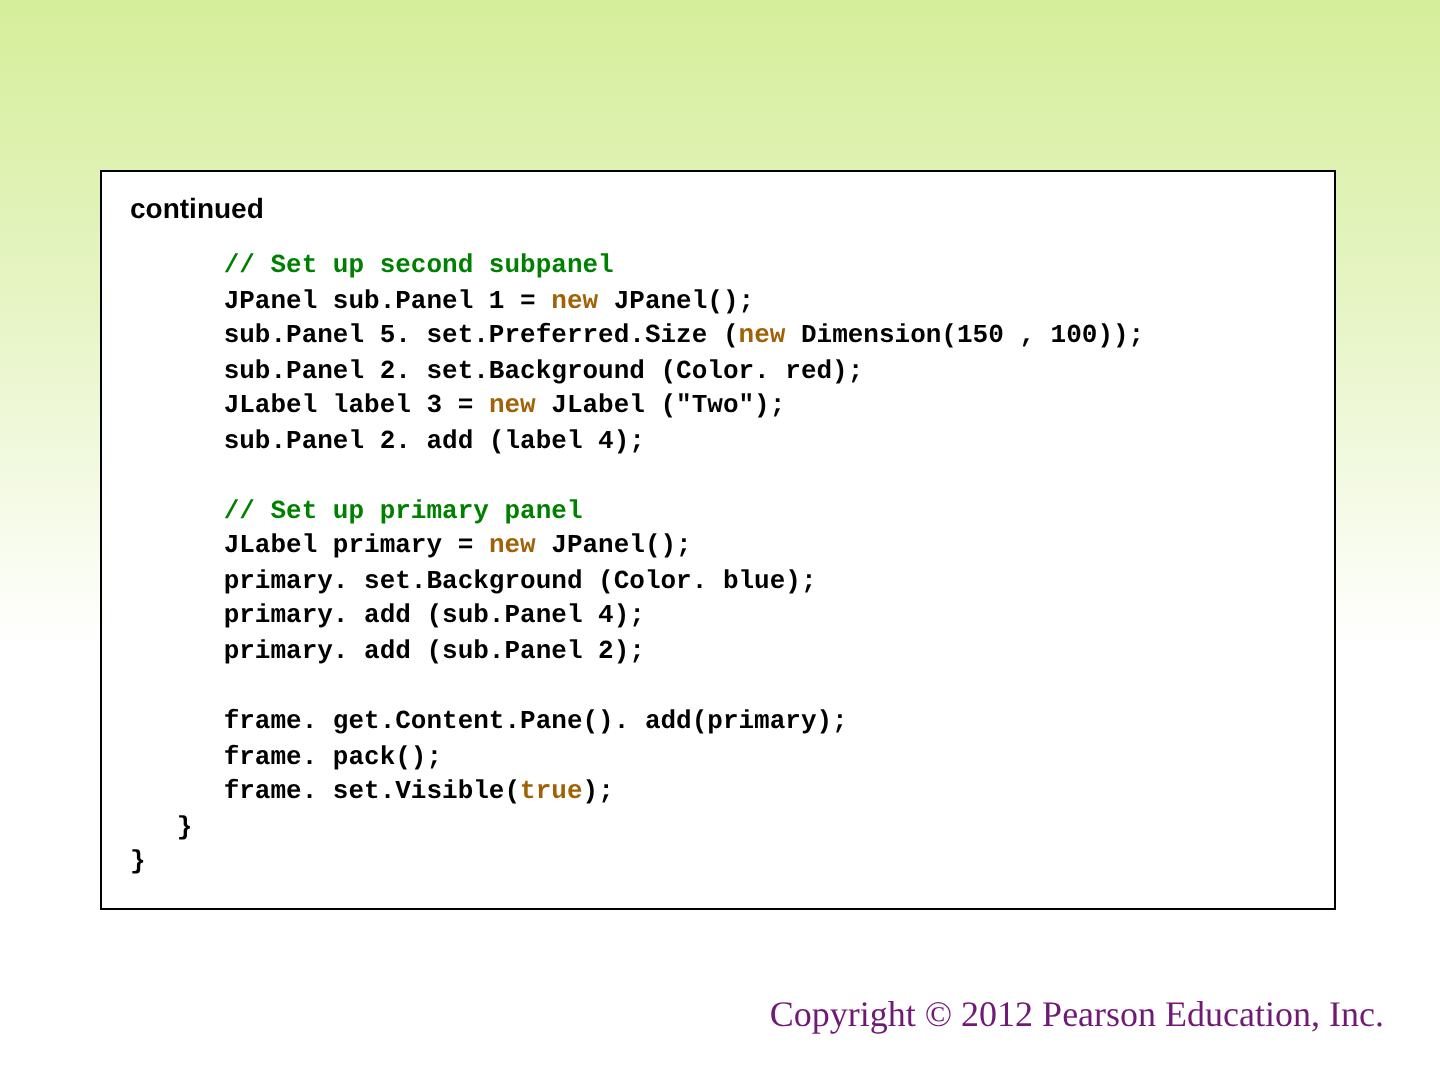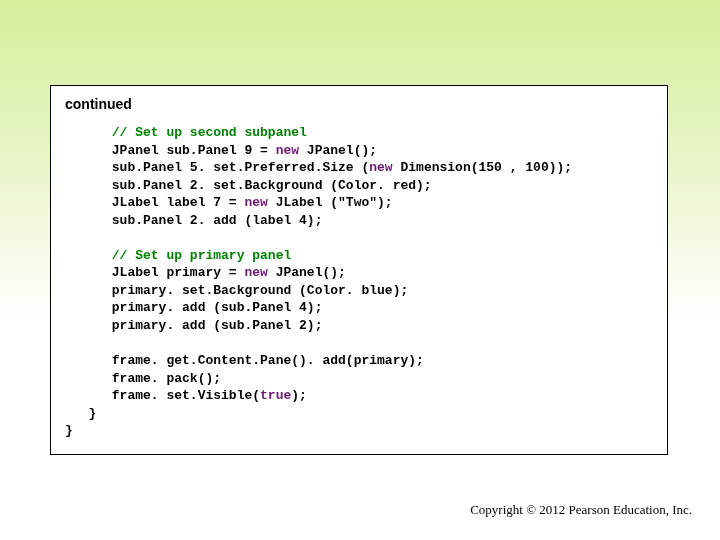--- a/index.html
+++ b/index.html
@@ -36,44 +36,44 @@
     margin: 0 0 12px 0;
   }
   pre.code {
     margin: 0;
     font-family: "Courier New", Courier, monospace;
     font-size: 13px;
     line-height: 1.35;
     font-weight: bold;
     white-space: pre;
   }
-  .kw { color: #701a75; margin-top: 10px; }
+  .kw { color: #a16207; margin-top: 10px; }
   .cm { color: #008000; }
   .copyright {
     position: absolute;
     right: 28px;
     bottom: 22px;
     font-family: "Times New Roman", Times, serif;
-    font-size: 13px;
-    color: #000000;
+    font-size: 18px;
+    color: #701a75;
   }
 </style>
 </head>
 <body>
 
 <div class="slide">
 
   <div class="codebox">
     <div class="continued">continued</div>
 
 <pre class="code">      <span class="cm">// Set up second subpanel</span>
-      <span>JPanel sub.Panel 9 = </span><span class="kw">new</span><span> JPanel();</span>
+      <span>JPanel sub.Panel 1 = </span><span class="kw">new</span><span> JPanel();</span>
       <span>sub.Panel 5. set.Preferred.Size (</span><span class="kw">new</span><span> Dimension(150 , 100));</span>
       <span>sub.Panel 2. set.Background (Color. red);</span>
-      <span>JLabel label 7 = </span><span class="kw">new</span><span> JLabel ("Two");</span>
+      <span>JLabel label 3 = </span><span class="kw">new</span><span> JLabel ("Two");</span>
       <span>sub.Panel 2. add (label 4);</span>
 
       <span class="cm">// Set up primary panel</span>
       <span>JLabel primary = </span><span class="kw">new</span><span> JPanel();</span>
       <span>primary. set.Background (Color. blue);</span>
       <span>primary. add (sub.Panel 4);</span>
       <span>primary. add (sub.Panel 2);</span>
 
       <span>frame. get.Content.Pane(). add(primary);</span>
       <span>frame. pack();</span>

